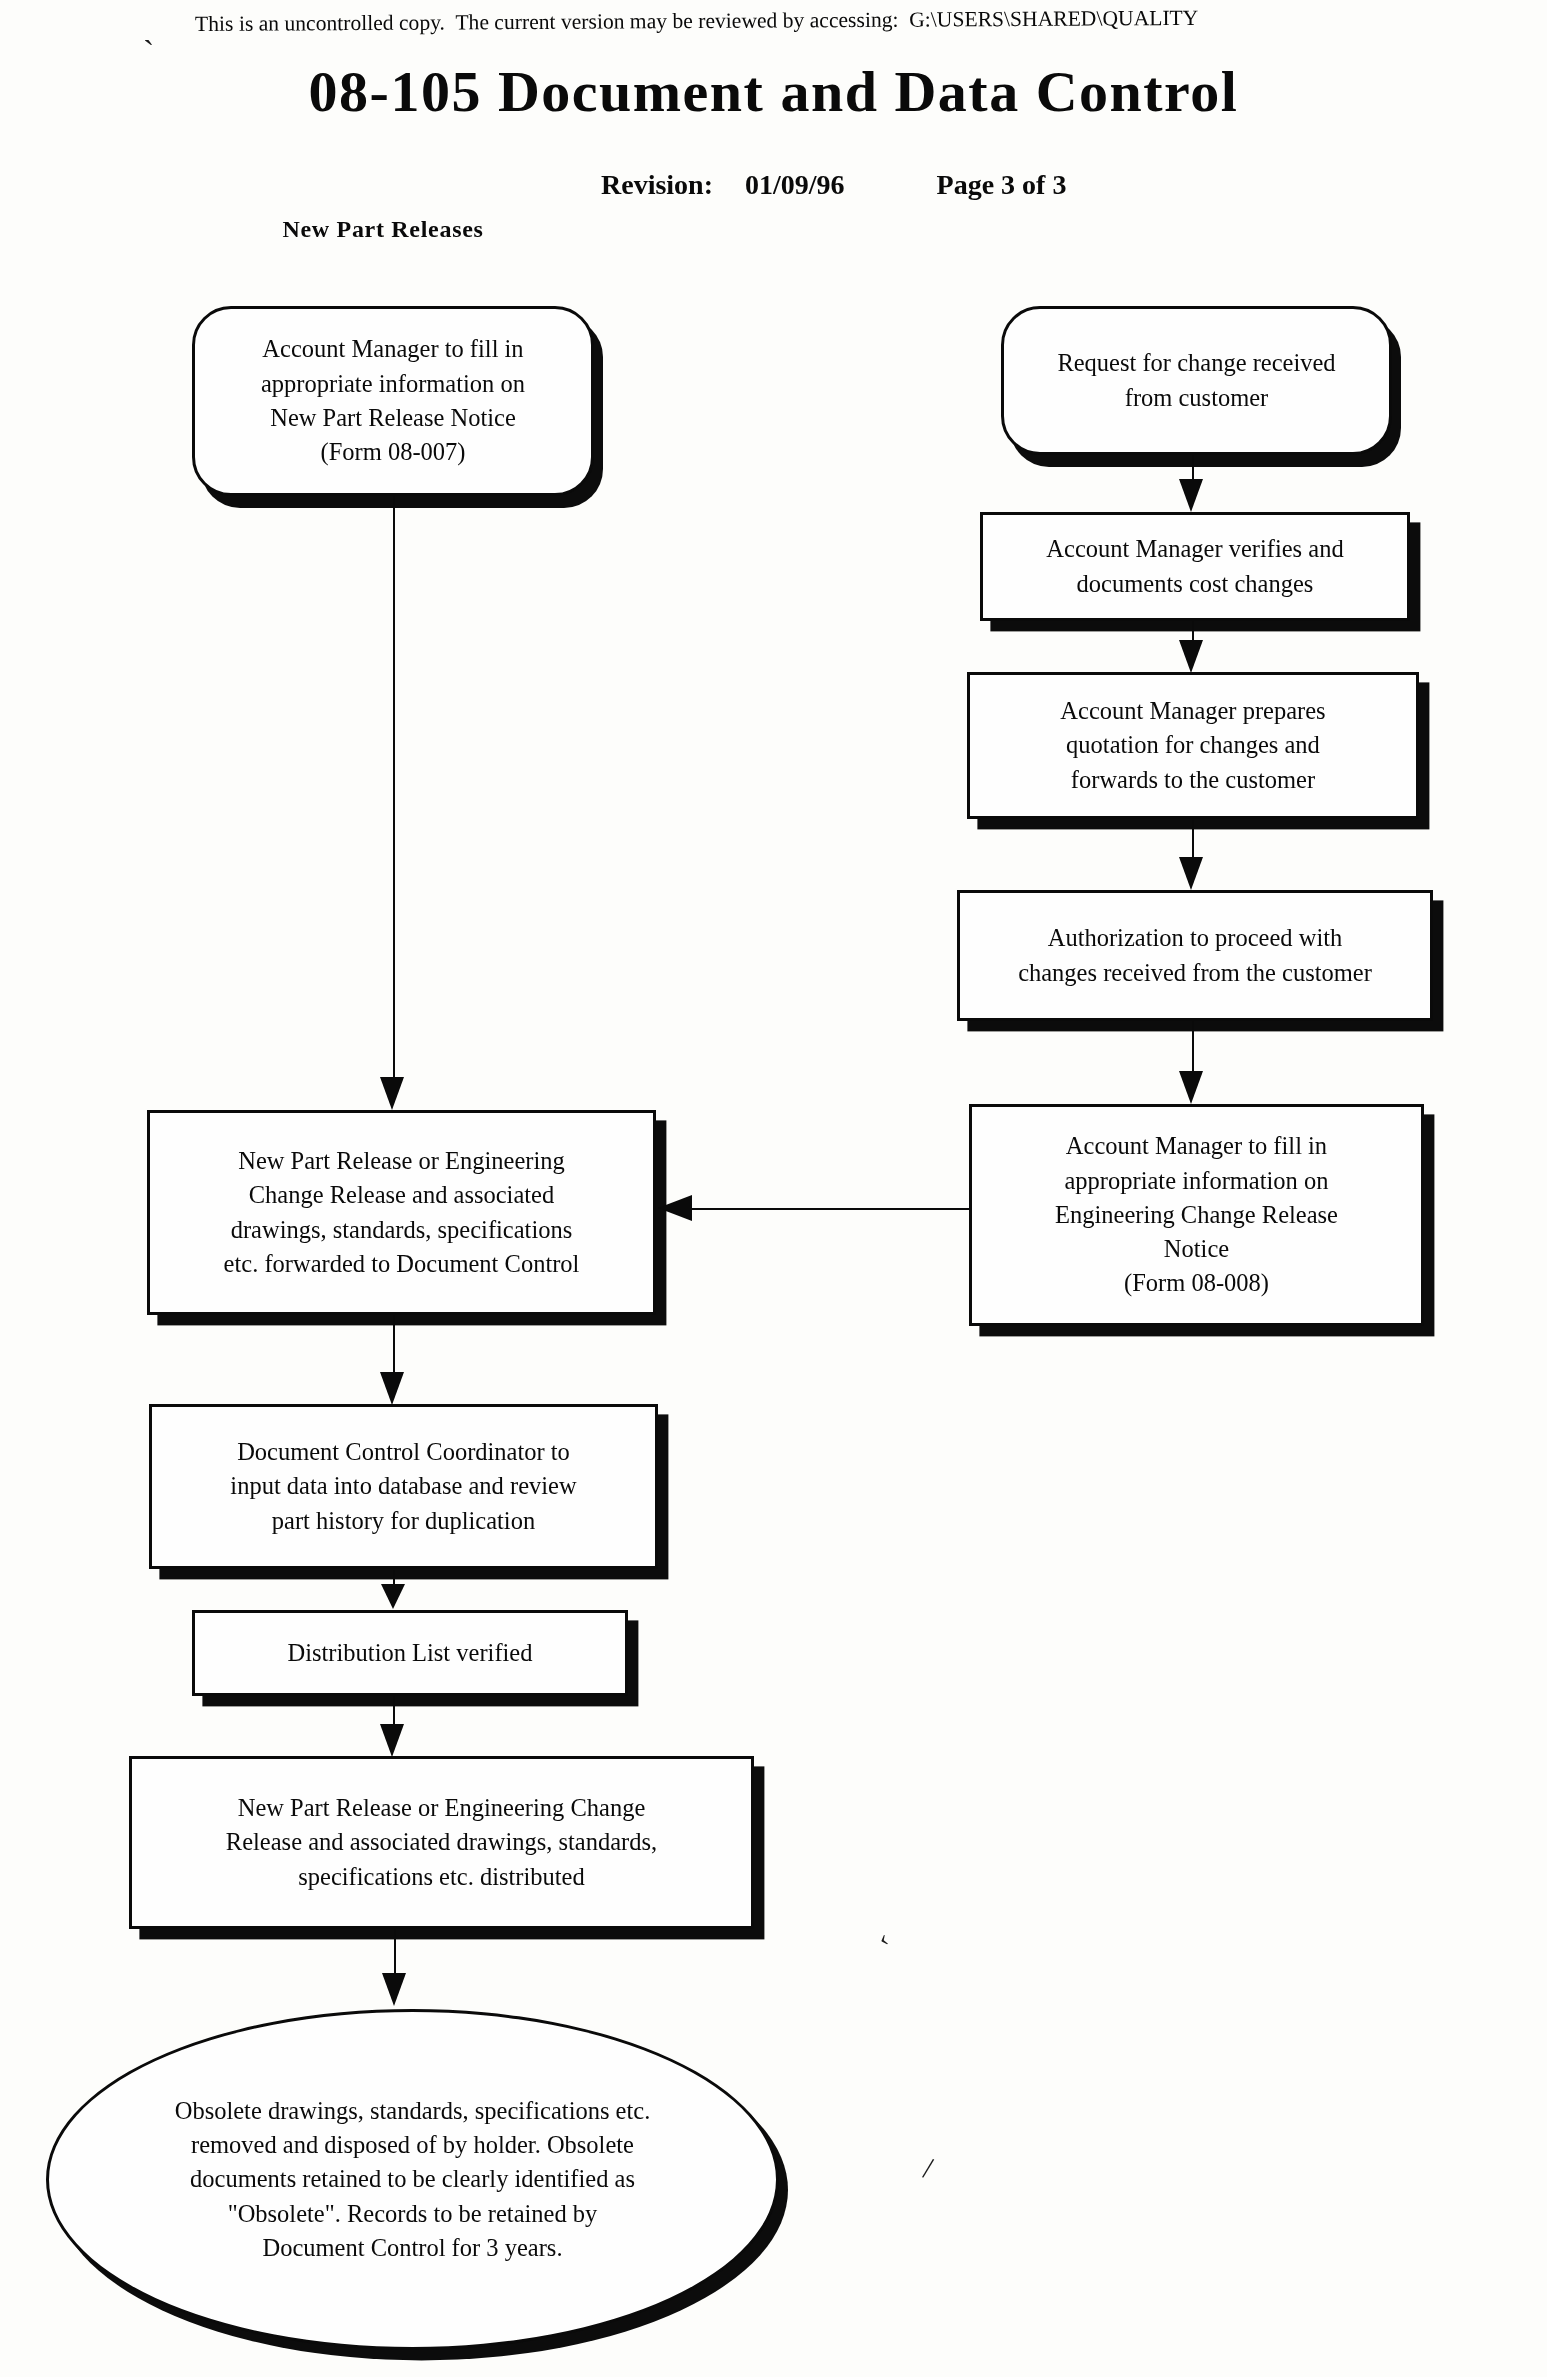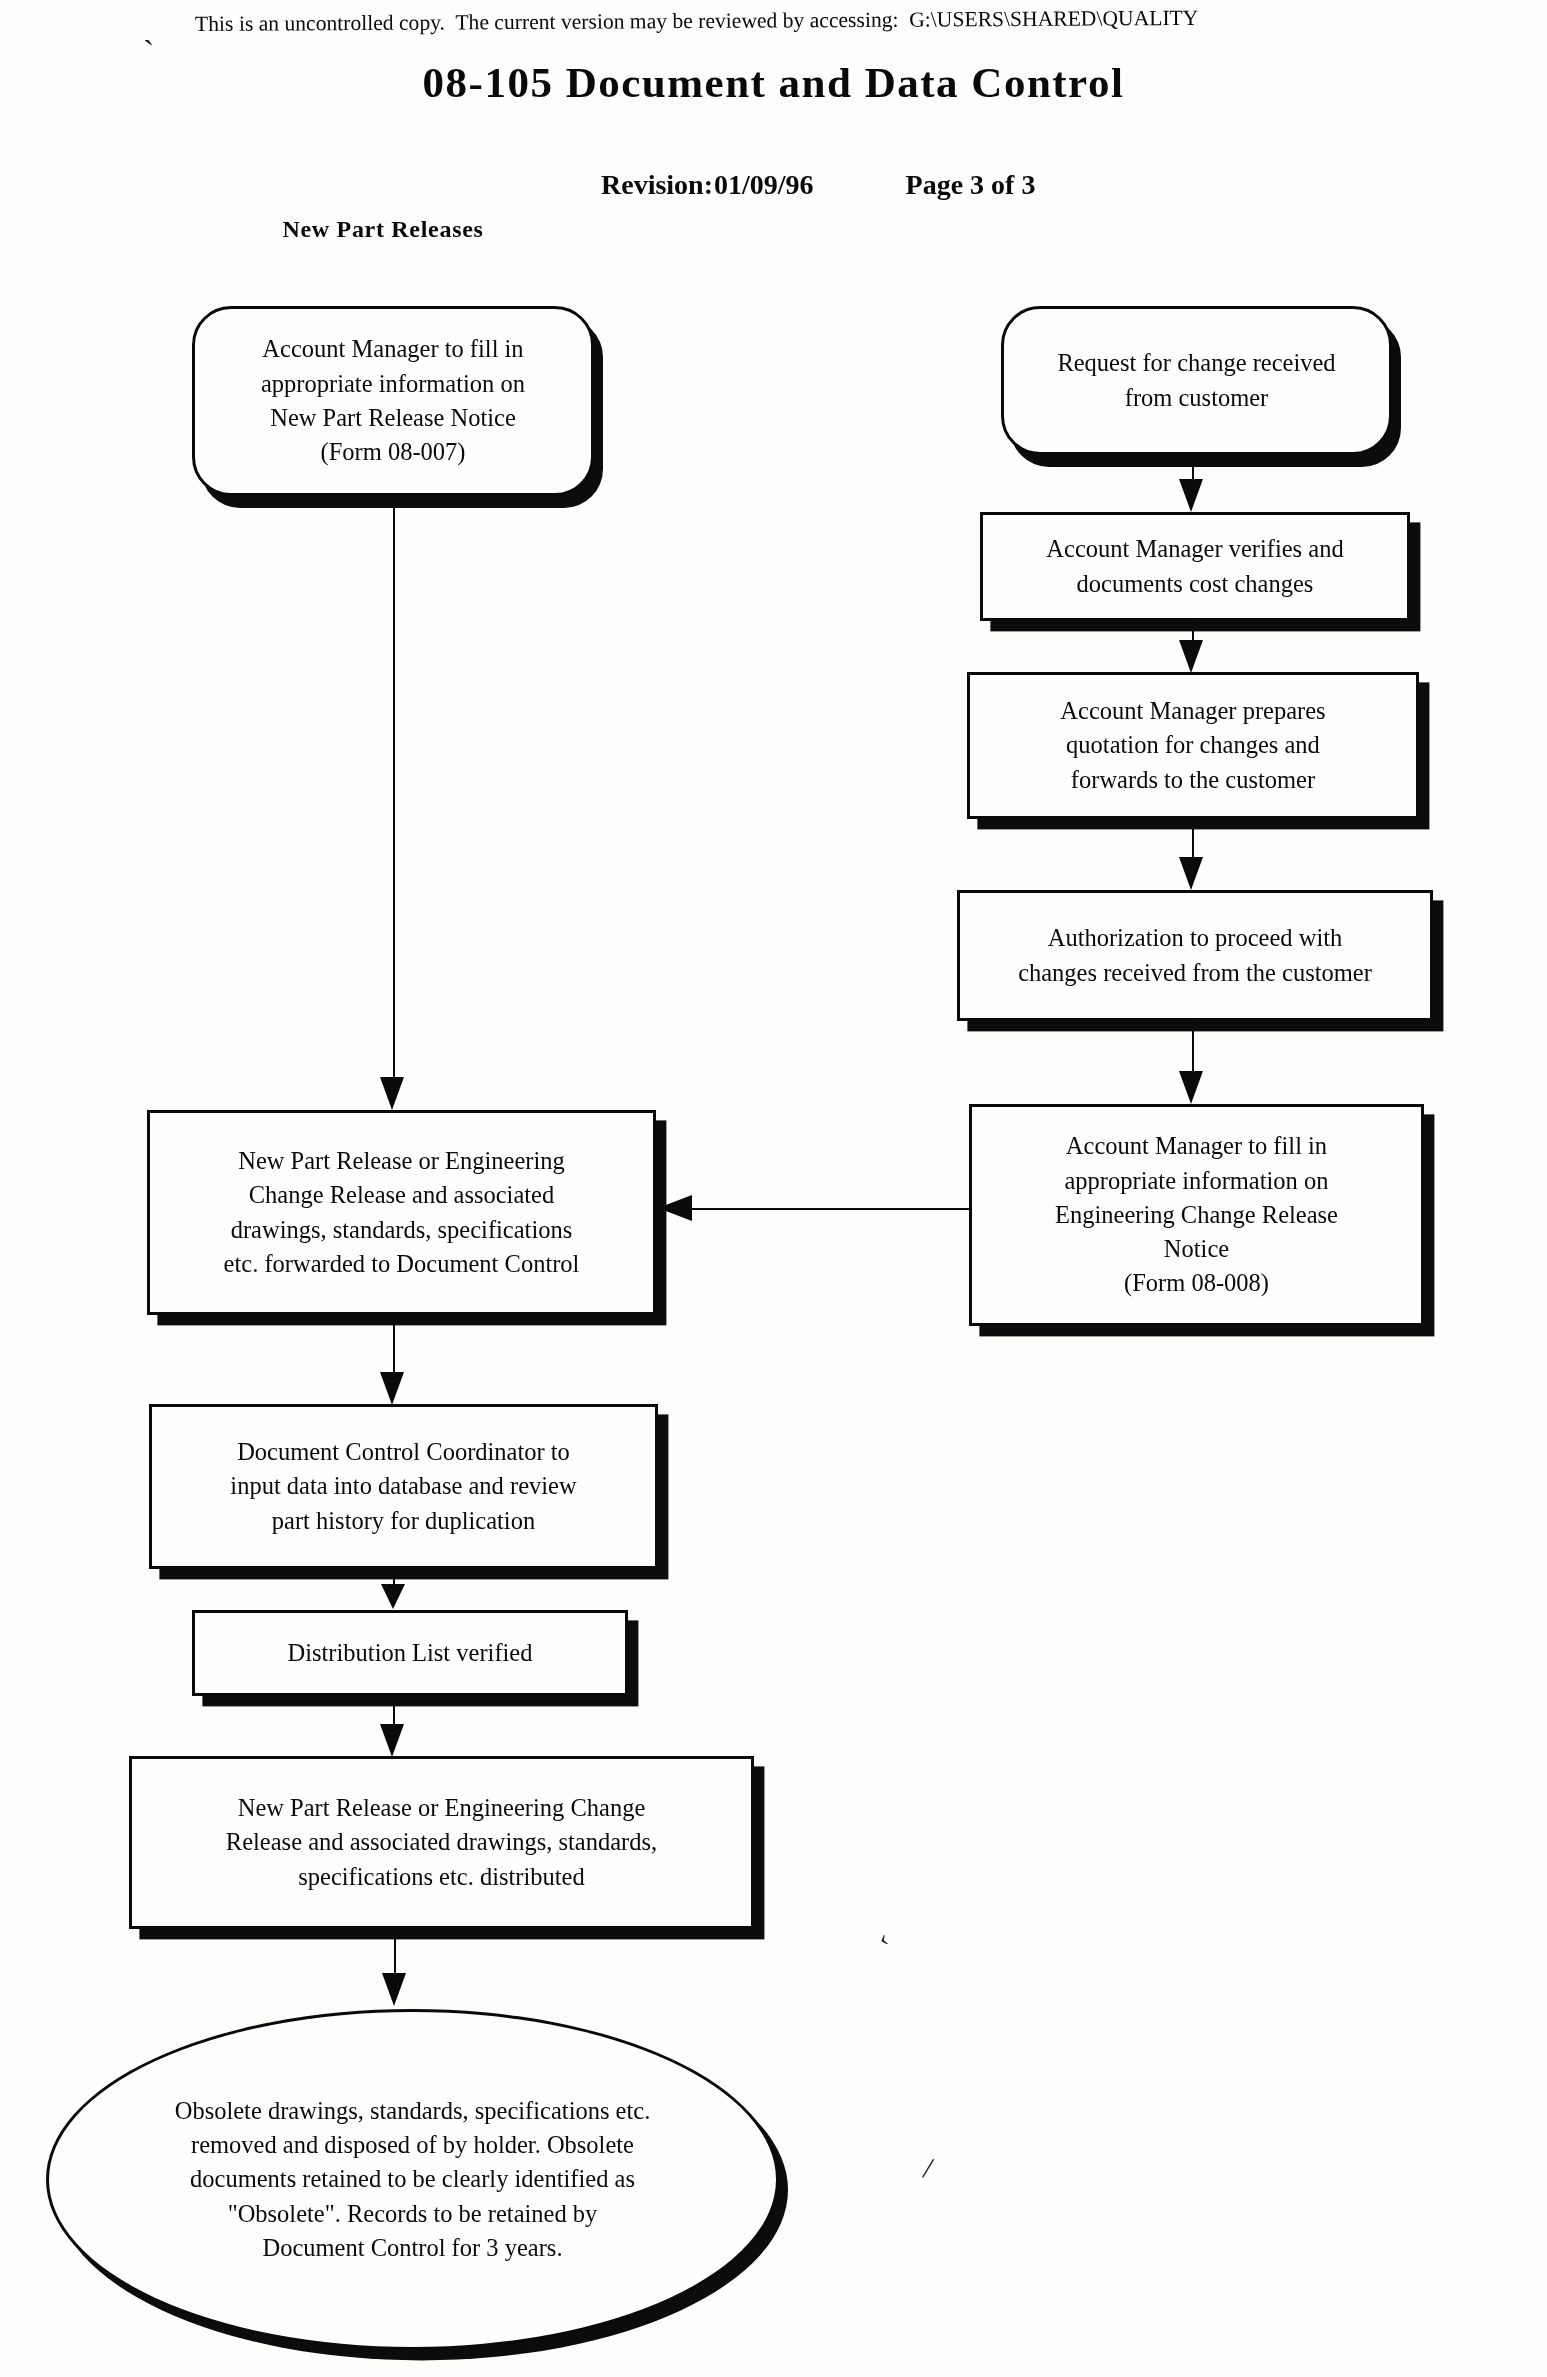--- a/index.html
+++ b/index.html
@@ -14,27 +14,27 @@
     color:#0a0a0a;
     overflow:hidden;
   }
   .notice {
     position:absolute; left:195px; top:12px;
     font-size:21.6px; white-space:pre;
     transform:rotate(-0.35deg); transform-origin:left top;
   }
   .title {
     position:absolute; left:0; top:58px; width:1547px;
-    text-align:center; font-size:43px; font-weight:bold; letter-spacing:1.5px;
+    text-align:center; font-size:58px; font-weight:bold; letter-spacing:1.5px;
   }
   .revline {
     position:absolute; left:573px; top:137px;
     font-size:28px; font-weight:bold; white-space:pre;
   }
-  .revline .rev-label { margin-right:1px; }
+  .revline .rev-label { margin-right:32px; }
   .revline .rev-value { margin-right:92px;font-family:Liberation Serif, serif; }
   .col-header {
     position:absolute; top:216px;
     text-align:center; font-size:24px; font-weight:bold; letter-spacing:0.7px;
   }
   .node {
     position:absolute;
     background:#fefefe;
     border:3px solid #0a0a0a;
     box-shadow:10.4px 10.4px 0 0 #0c0c0c;

